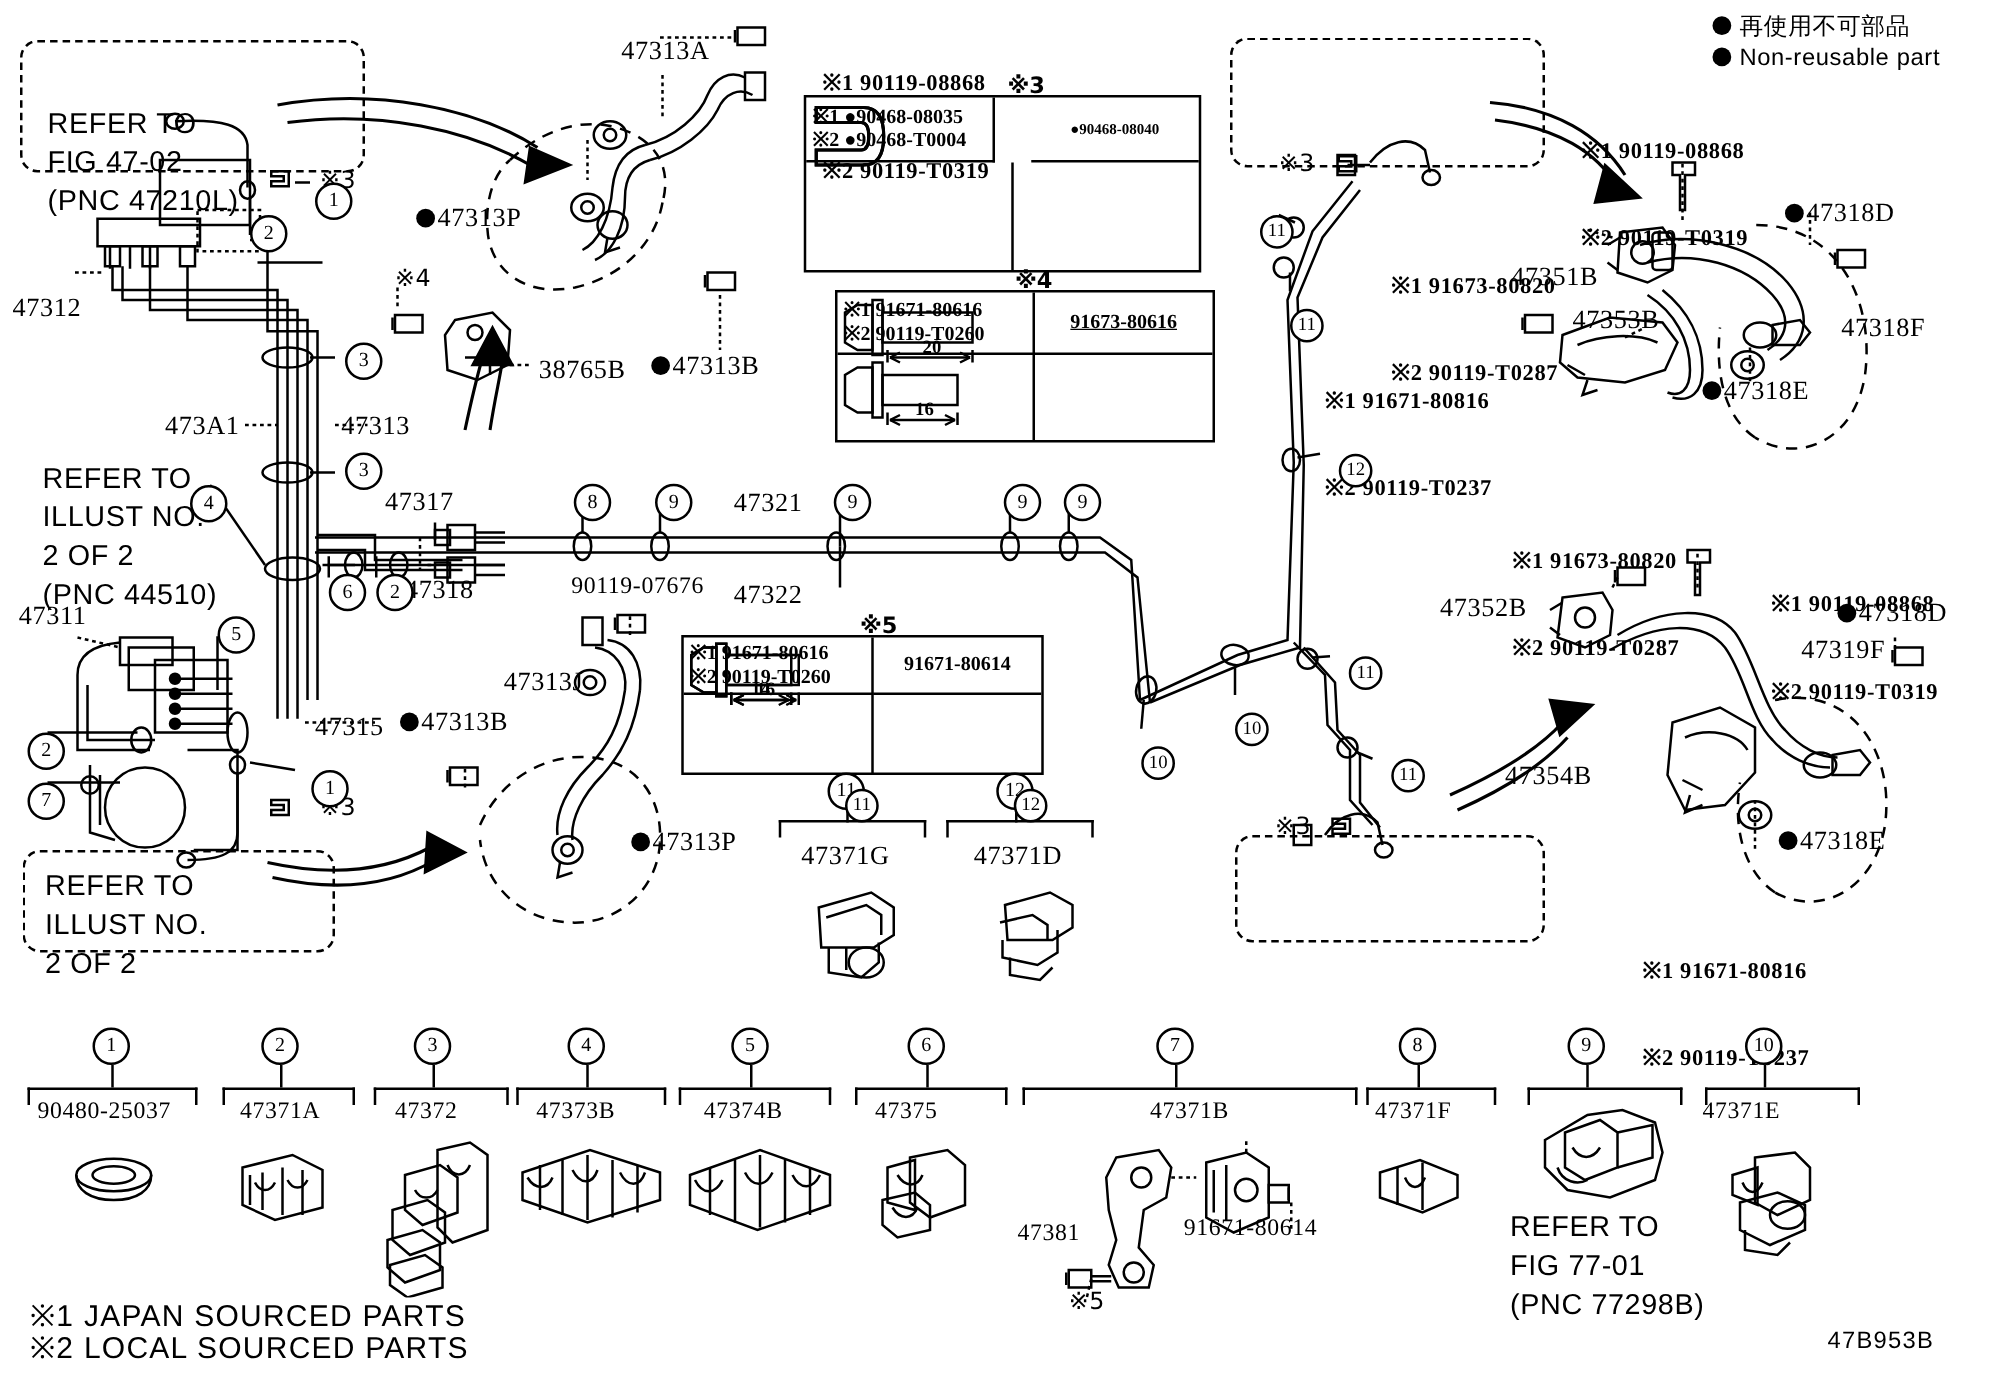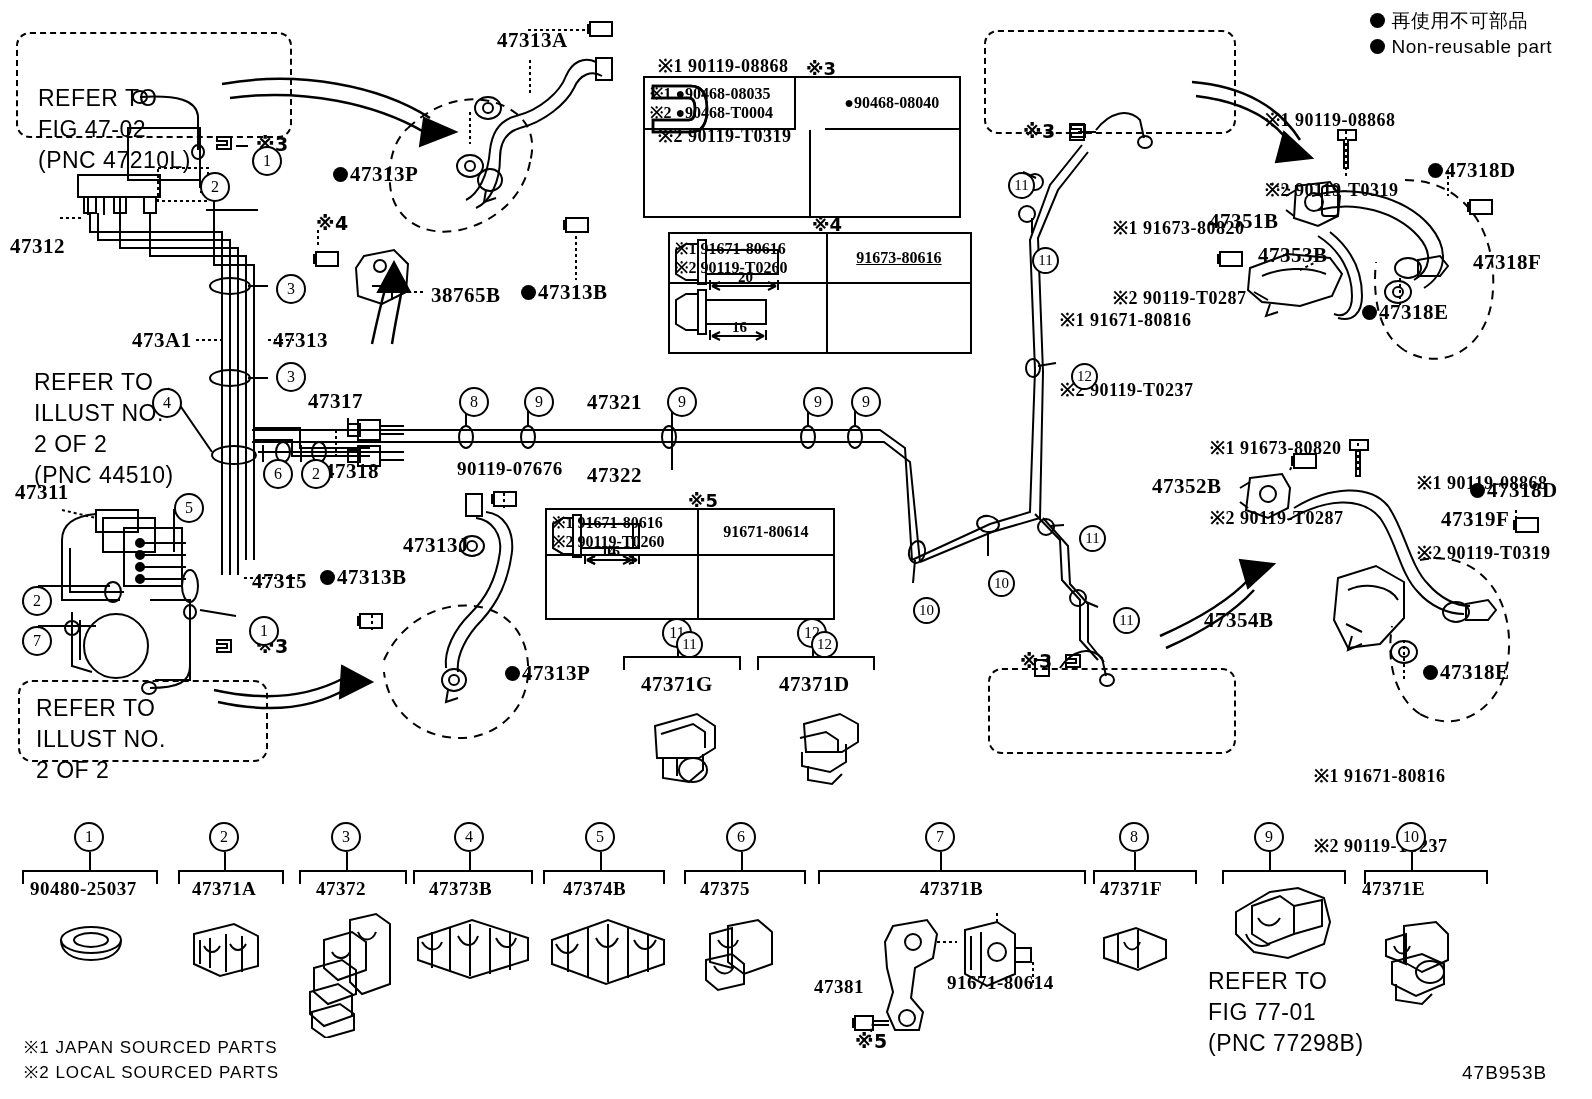--- a/index.html
+++ b/index.html
@@ -1,19 +1,19 @@
 <!DOCTYPE html>
 <html><head>
 <meta charset="utf-8">
 <style>
   html,body{margin:0;padding:0;background:#ffffff;}
   body{width:1592px;height:1099px;position:relative;overflow:hidden;
        font-family:"Liberation Serif",serif;color:#000;}
   .lbl{position:absolute;white-space:nowrap;font-family:"Liberation Serif",serif;
-       font-weight:bold;letter-spacing:0.5px;}
+       font-weight:normal;letter-spacing:0.5px;}
   .pn{font-size:21px;}
   .pn-s{font-size:19px;}
   .refer{position:absolute;font-size:23px;line-height:1.35;font-family:"Liberation Sans",sans-serif;
          letter-spacing:0.5px;white-space:pre;}
   .referser{position:absolute;font-size:18px;line-height:1.3;font-family:"Liberation Serif",serif;
          letter-spacing:0.5px;white-space:pre;font-weight:bold;}
   
   .bub{position:absolute;border:2px solid #000;border-radius:50%;
        width:30px;height:30px;box-sizing:border-box;background:#fff;
        font-size:16px;font-family:"Liberation Serif",serif;
@@ -33,21 +33,21 @@
   .tbl .row.top .cell{border-bottom:2px solid #000;}
   .tbl-cap{position:absolute;font-size:18px;font-weight:bold;}
   
   .brk{position:absolute;border-left:2px solid #000;border-right:2px solid #000;
        border-top:2px solid #000;box-sizing:border-box;height:14px;}
   .leaderv{position:absolute;border-left:2px solid #000;}
   svg{position:absolute;left:0;top:0;pointer-events:none;}
   .dashbox{position:absolute;border:2px dashed #000;border-radius:14px;box-sizing:border-box;}
   .kanji{font-family:"DejaVu Sans",sans-serif;font-size:19px;}
   .legend-txt{font-family:"Liberation Sans",sans-serif;font-size:19px;}
-  .sourced{position:absolute;font-family:"Liberation Sans",sans-serif;font-size:17px;
+  .sourced{position:absolute;font-family:"Liberation Sans",sans-serif;font-size:24px;
            letter-spacing:1px;white-space:nowrap;}
   .figid{position:absolute;font-family:"Liberation Sans",sans-serif;font-size:19px;letter-spacing:1px;}
   .xmark{font-family:"DejaVu Sans",sans-serif;}
 </style>
 </head>
 <body>
 
 <svg width="1592" height="1099" viewBox="0 0 1592 1099">
   <g fill="none" stroke="#000" stroke-width="2">
 
@@ -355,21 +355,21 @@
   <span class="legend-txt">Non-reusable part</span>
 </div>
 
 <div class="tbl-cap xmark" style="left:806px;top:58px;">※3</div>
 <div class="tbl" style="left:643px;top:76px;width:318px;height:142px;">
   <div class="row top" style="height:52px;">
     <div class="cell" style="width:168px;font-size:16px;flex-direction:column;align-items:flex-start;justify-content:center;">
       <span>※1 ●90468-08035</span>
       <span>※2 ●90468-T0004</span>
     </div>
-    <div class="cell" style="width:150px;font-size:16px;margin-left:29px;">●90468-08040</div>
+    <div class="cell" style="width:150px;font-size:12px;margin-left:29px;">●90468-08040</div>
   </div>
   <div class="row" style="height:86px;">
     <div class="cell" style="width:168px;">
       <svg width="70" height="62" viewBox="0 0 70 62">
           <g fill="none" stroke="#000" stroke-width="2.5">
         <path d="M8 8 L46 8 C58 8 62 18 62 31 C62 44 58 54 46 54 L8 54 L8 42 L44 42 C48 42 50 38 50 31 C50 24 48 20 44 20 L8 20 Z"></path>
       </g>
         </svg>
     </div>
     <div class="cell" style="width:150px;">

